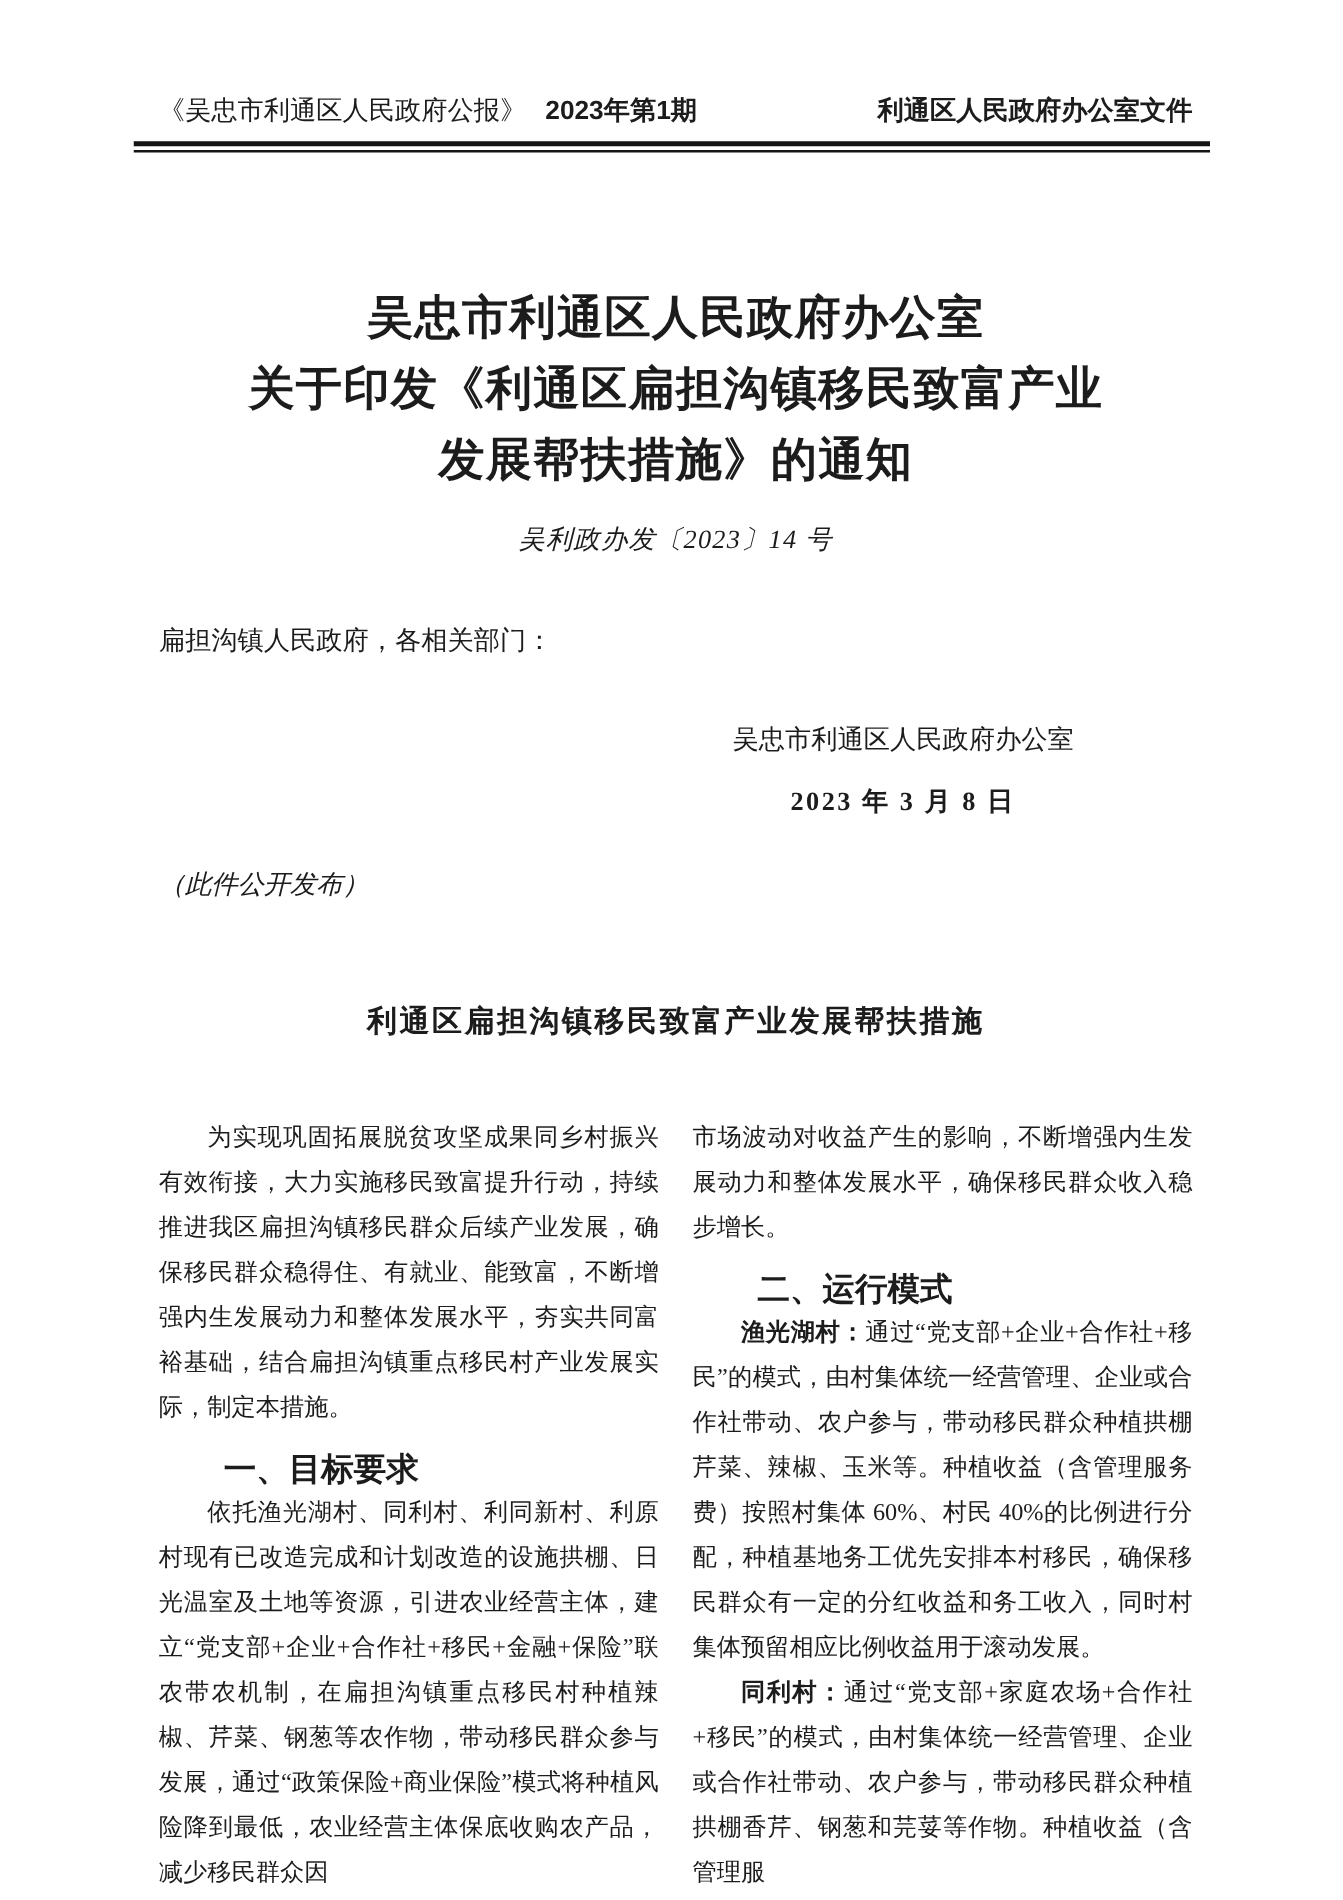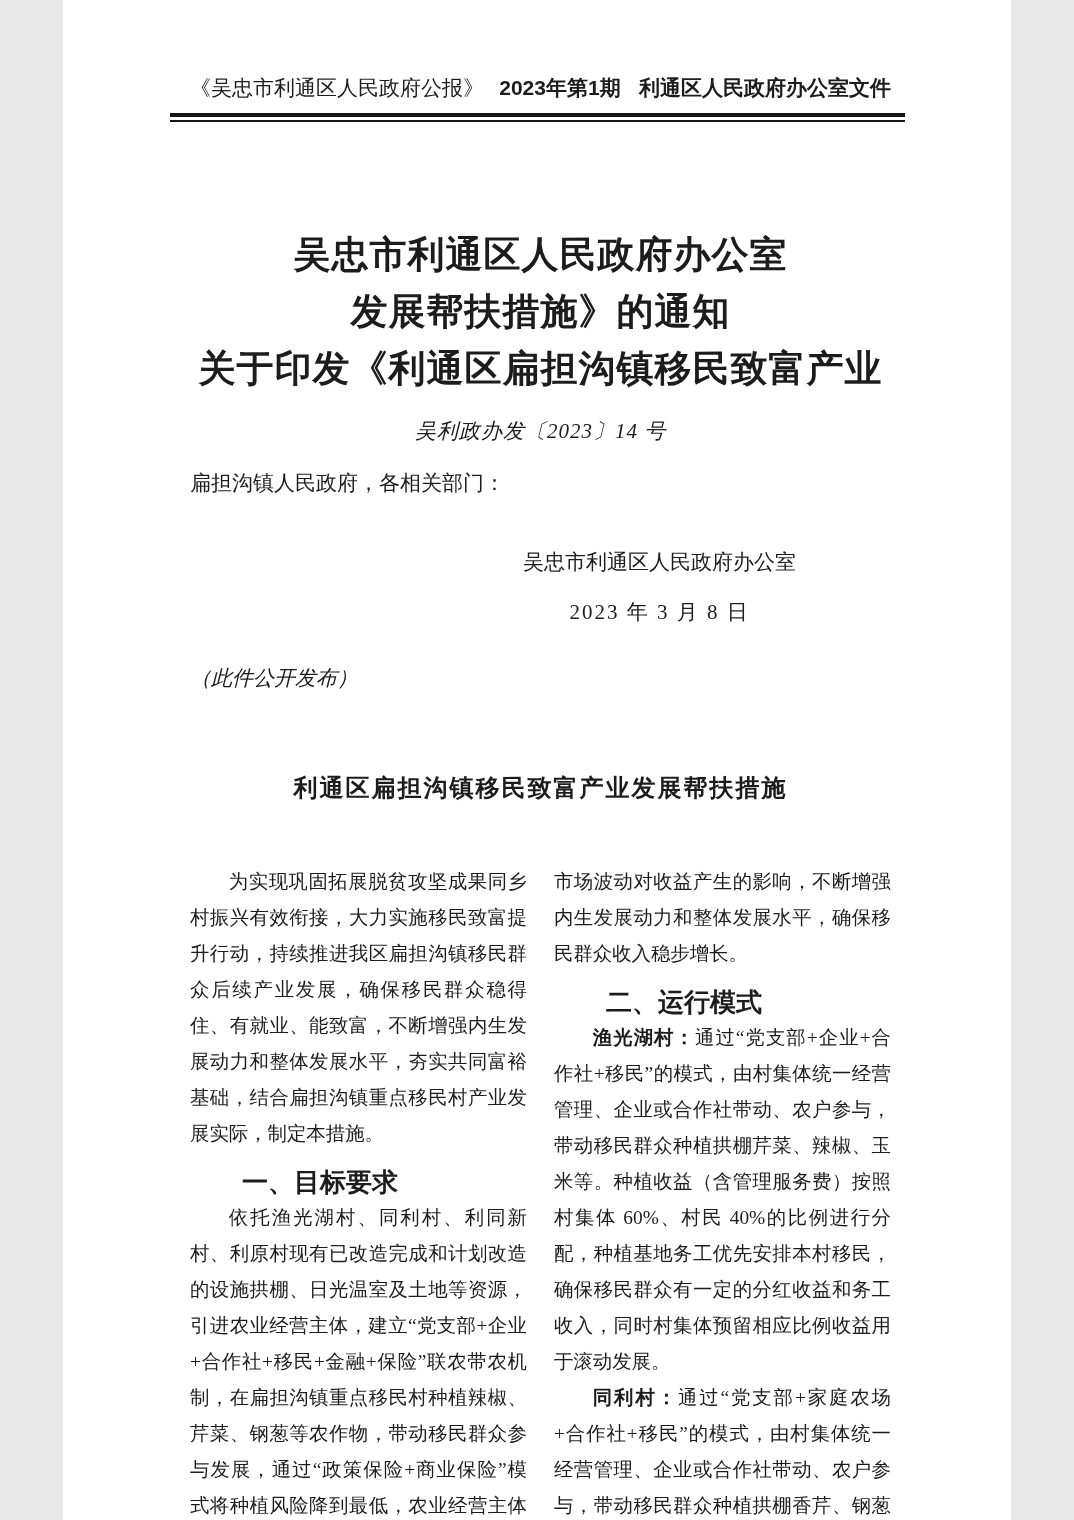--- a/index.html
+++ b/index.html
@@ -1,17 +1,17 @@
 <!DOCTYPE html>
 <html lang="zh"><head>
 <meta charset="utf-8">
 <style>
   html,body{margin:0;padding:0;background:#e8e8e8;}
   .page{
-    width:948px;height:1520px;background:#ffffff;position:relative;
+    width:1074px;height:1520px;background:#ffffff;position:relative;
     margin:0 auto;color:#1c1c1c;overflow:hidden;
     font-family:"Liberation Serif","DejaVu Serif",serif;
   }
   .content{padding:0 120px 0 127px;}
   
   .running-header{
     display:flex;justify-content:space-between;align-items:baseline;
     padding-top:74px;font-size:21px;white-space:nowrap;
   }
   .journal-title{font-family:"Liberation Serif","DejaVu Serif",serif;}
@@ -23,27 +23,27 @@
   
   .notice-title{
     margin-top:104px;text-align:center;font-weight:bold;
     font-size:37px;line-height:57px;letter-spacing:1px;
   }
   .doc-number{
     margin-top:20px;text-align:center;font-size:21px;font-style:italic;
     letter-spacing:1px;
   }
   
-  .addressee{margin-top:20px;font-size:21px;line-height:37px;}
+  .addressee{margin-top:49px;font-size:21px;line-height:37px;}
   .notice-body{font-size:21px;line-height:37px;text-indent:2em;margin-top:0;}
   .signature-block{
     margin-top:46px;margin-left:auto;margin-right:95px;
     width:fit-content;text-align:center;font-size:21px;
   }
-  .signature-date{margin-top:22px;letter-spacing:2px;}
+  .signature-date{margin-top:22px;letter-spacing:2px;font-weight:bold;}
   .publish-note{margin-top:38px;font-size:21px;font-style:italic;}
   
   .measures-title{
     margin-top:80px;text-align:center;font-weight:bold;
     font-size:24px;letter-spacing:2px;
   }
   .columns{display:flex;gap:27px;margin-top:60px;}
   .col{flex:1;min-width:0;font-size:19.4px;line-height:36px;text-align:justify;}
   .col p{margin:0;text-indent:2em;}
   .col p.no-indent{text-indent:0;}
@@ -72,22 +72,22 @@
       <div class="office-doc-label">利通区人民政府办公室文件</div>
     </div>
 
     <div class="header-rule">
       <div class="rule-thick"></div>
       <div class="rule-thin"></div>
     </div>
 
     <div class="notice-title">
       <div>吴忠市利通区人民政府办公室</div>
+      <div>关于印发《利通区扁担沟镇移民致富产业</div>
       <div>发展帮扶措施》的通知</div>
-      <div>关于印发《利通区扁担沟镇移民致富产业</div>
     </div>
 
     <div class="doc-number">吴利政办发〔2023〕14 号</div>
 
     <div class="addressee">扁担沟镇人民政府，各相关部门：</div>
 
     <div class="signature-block">
       <div>吴忠市利通区人民政府办公室</div>
       <div class="signature-date">2023 年 3 月 8 日</div>
     </div>

